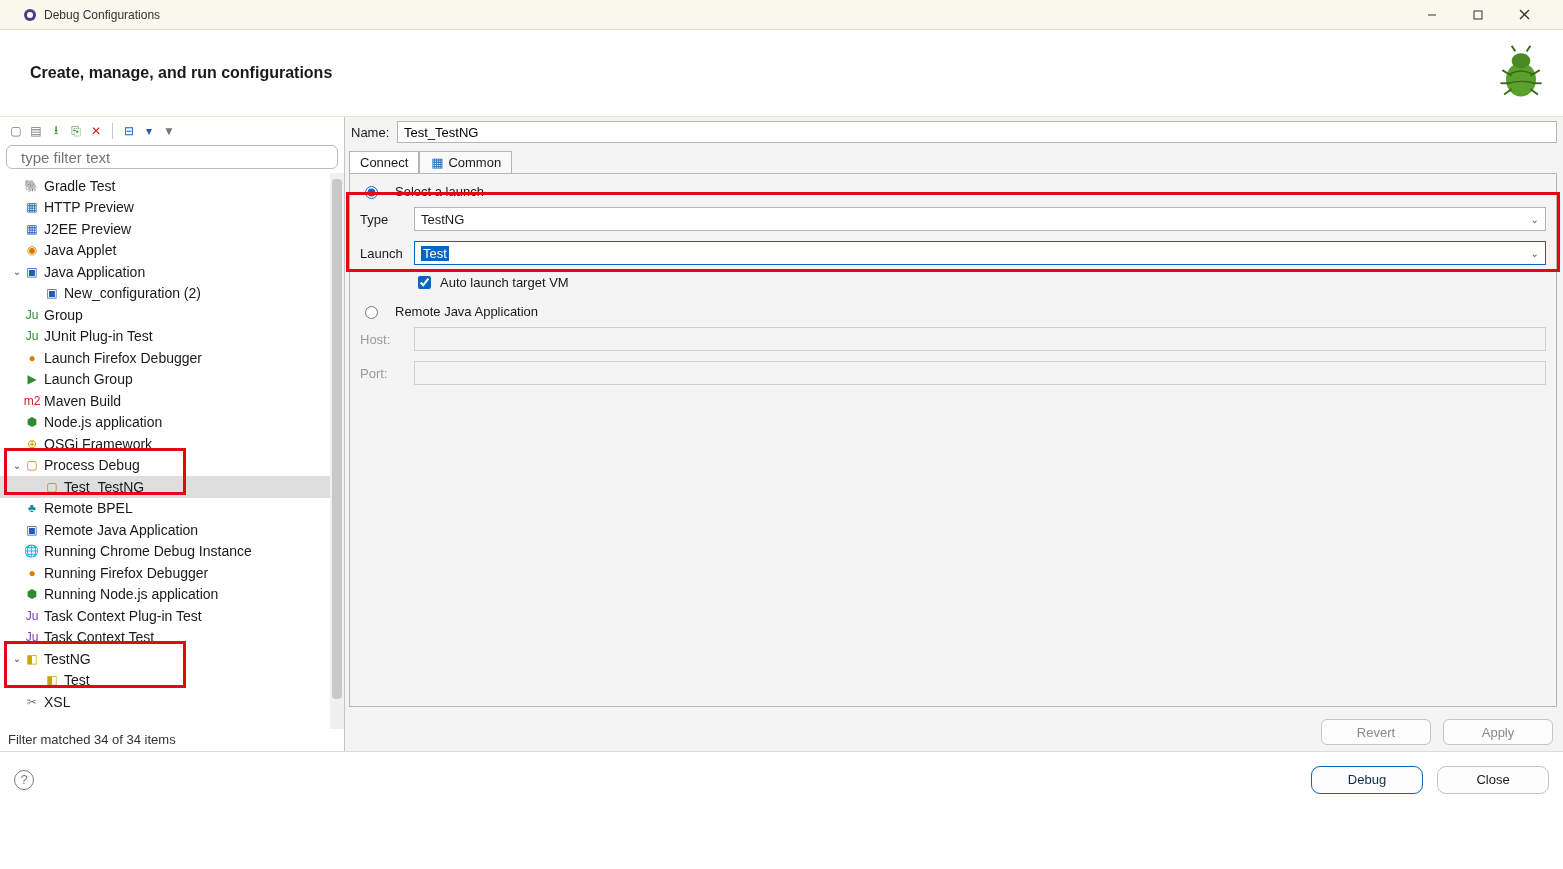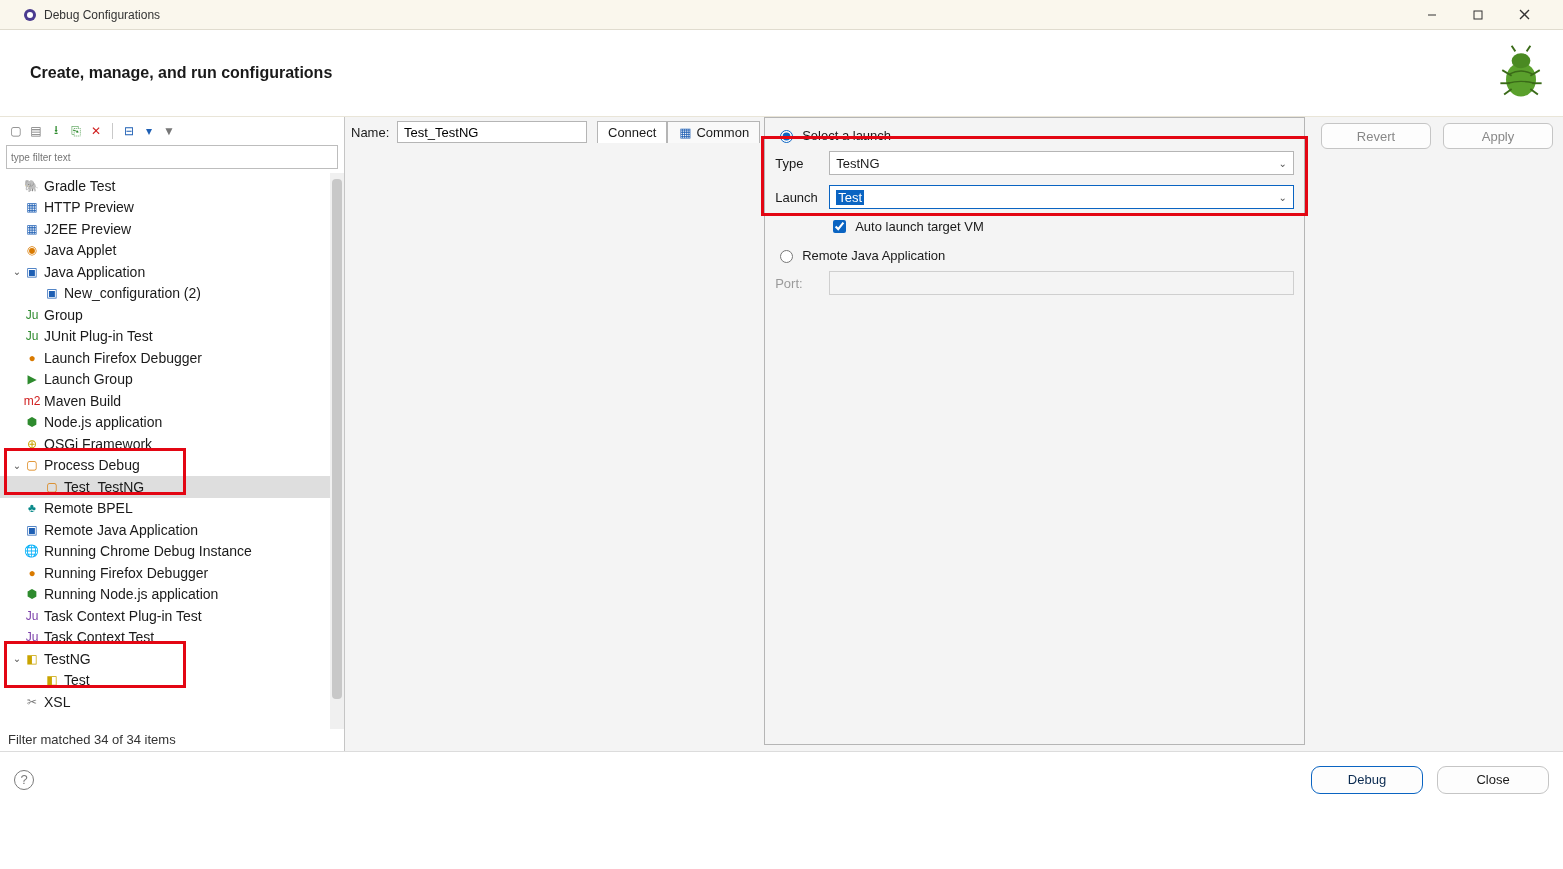--- a/index.html
+++ b/index.html
@@ -14,45 +14,45 @@
   .header{height:87px;background:#fff;display:flex;align-items:center;padding:0 18px;border-bottom:1px solid #e9e5d8;position:relative}
   .header h1{margin:12px;font-size:16px;font-weight:700;color:#1a1a1a}
   .header .bug{position:absolute;right:12px;top:12px;width:60px;height:60px}
   
   .work{display:flex;height:634px}
   .left{width:345px;border-right:1px solid #c5c5c5;display:flex;flex-direction:column}
   .toolbar{height:28px;display:flex;align-items:center;gap:4px;padding:0 8px}
   .toolbar .tbtn{width:16px;height:16px;display:inline-flex;align-items:center;justify-content:center;font-size:12px}
   .toolbar .sep{width:1px;height:16px;background:#c9c9c9;margin:0 4px}
   .filter-box{padding:0 6px 4px 6px}
-  .filter-box input{width:100%;height:24px;border:1px solid #bdbdbd;border-radius:0;padding:0 4px;font-size:10px;color:#888}
+  .filter-box input{width:100%;height:24px;border:1px solid #bdbdbd;border-radius:6px;padding:0 14px;font-size:15px;color:#888}
   .tree-wrap{flex:1;position:relative;overflow:hidden}
   .tree{position:absolute;left:0;right:14px;top:0;bottom:0;overflow:hidden;padding:2px 0}
   .tree-scroll{position:absolute;right:0;top:0;bottom:0;width:14px;background:#f0f0f0}
   .tree-scroll .thumb{position:absolute;left:2px;right:2px;top:6px;height:520px;background:#c8c8c8;border-radius:4px}
   .tree .node{display:flex;align-items:center;height:21.5px;padding-left:10px;white-space:nowrap}
   .tree .node.grandchild{padding-left:44px}
   .tree .twisty{width:14px;text-align:center;color:#555;font-size:10px;margin-right:0}
   .tree .ico{width:16px;height:16px;margin-right:4px;display:inline-flex;align-items:center;justify-content:center;font-size:12px}
   .tree .lbl{font-size:14px}
   .tree .selected{background:#dedede}
   .hl{position:absolute;border:3px solid #e30613;pointer-events:none}
   .hl1{left:4px;width:182px}
   .status{height:22px;padding:3px 8px;font-size:13px;color:#333}
   
-  .right{flex:1;display:flex;flex-direction:row;background:#f4f4f4}
+  .right{flex:1;display:flex;flex-direction:column;background:#f4f4f4}
   .name-row{display:flex;align-items:center;height:30px;padding:4px 6px;background:#f4f4f4}
   .name-row label{width:46px;font-size:13px}
   .name-row input{flex:1;height:22px;border:1px solid #b5b5b5;background:#fff;padding:0 6px;font-size:13px}
   .tabs{display:flex;align-items:flex-end;height:26px;padding-left:4px;background:#f4f4f4}
   .tab{border:1px solid #b5b5b5;border-bottom:none;background:#f9f9f9;padding:3px 10px;font-size:13px;display:flex;align-items:center;gap:4px;margin-right:0}
   .tab.active{background:#fff;position:relative;z-index:2}
   .tab .tico{width:14px;height:14px;display:inline-flex;align-items:center;justify-content:center}
   .tabpage{flex:1;margin:0 6px 6px 4px;border:1px solid #b5b5b5;background:#f4f4f4;position:relative;padding:6px 10px}
-  .radio-row{display:flex;align-items:center;height:22px;gap:6px}
+  .radio-row{display:flex;align-items:center;height:22px;gap:14px}
   .radio-row input[type=radio]{accent-color:#0a64c2}
   .form-row{display:flex;align-items:center;height:34px}
   .form-row .flabel{width:54px;font-size:13px}
   .form-row .flabel.dim{color:#9a9a9a}
   .combo{flex:1;height:24px;border:1px solid #b5b5b5;background:#fff;display:flex;align-items:center;padding:0 6px;position:relative;font-size:13px}
   .combo .caret{position:absolute;right:6px;color:#555;font-size:10px}
   .combo.sel{border:1px solid #0a64c2}
   .combo.sel .val{background:#0a64c2;color:#fff;padding:0 2px}
   .txt{flex:1;height:24px;border:1px solid #cfcfcf;background:#f4f4f4}
   .chk-row{display:flex;align-items:center;height:24px;gap:6px;padding-left:54px}
@@ -306,20 +306,24 @@
       </div>
       <div class="chk-row">
         <input type="checkbox" checked="" style="">
         <span>Auto launch target VM</span>
       </div>
       <div class="radio-row" style="margin-top:6px">
         <input type="radio" style="">
         <span>Remote Java Application</span>
       </div>
       <div class="form-row">
+        <span class="flabel dim">Host:</span>
+        <div class="txt"></div>
+      </div>
+      <div class="form-row">
         <span class="flabel dim">Port:</span>
         <div class="txt"></div>
       </div>
       <div class="redbox" style="left:-4px;right:-4px;top:18px;height:80px"></div>
     </div>
     <div class="btn-row">
       <div class="btn">
           <span>Revert</span>
         </div>
       <div class="btn">

